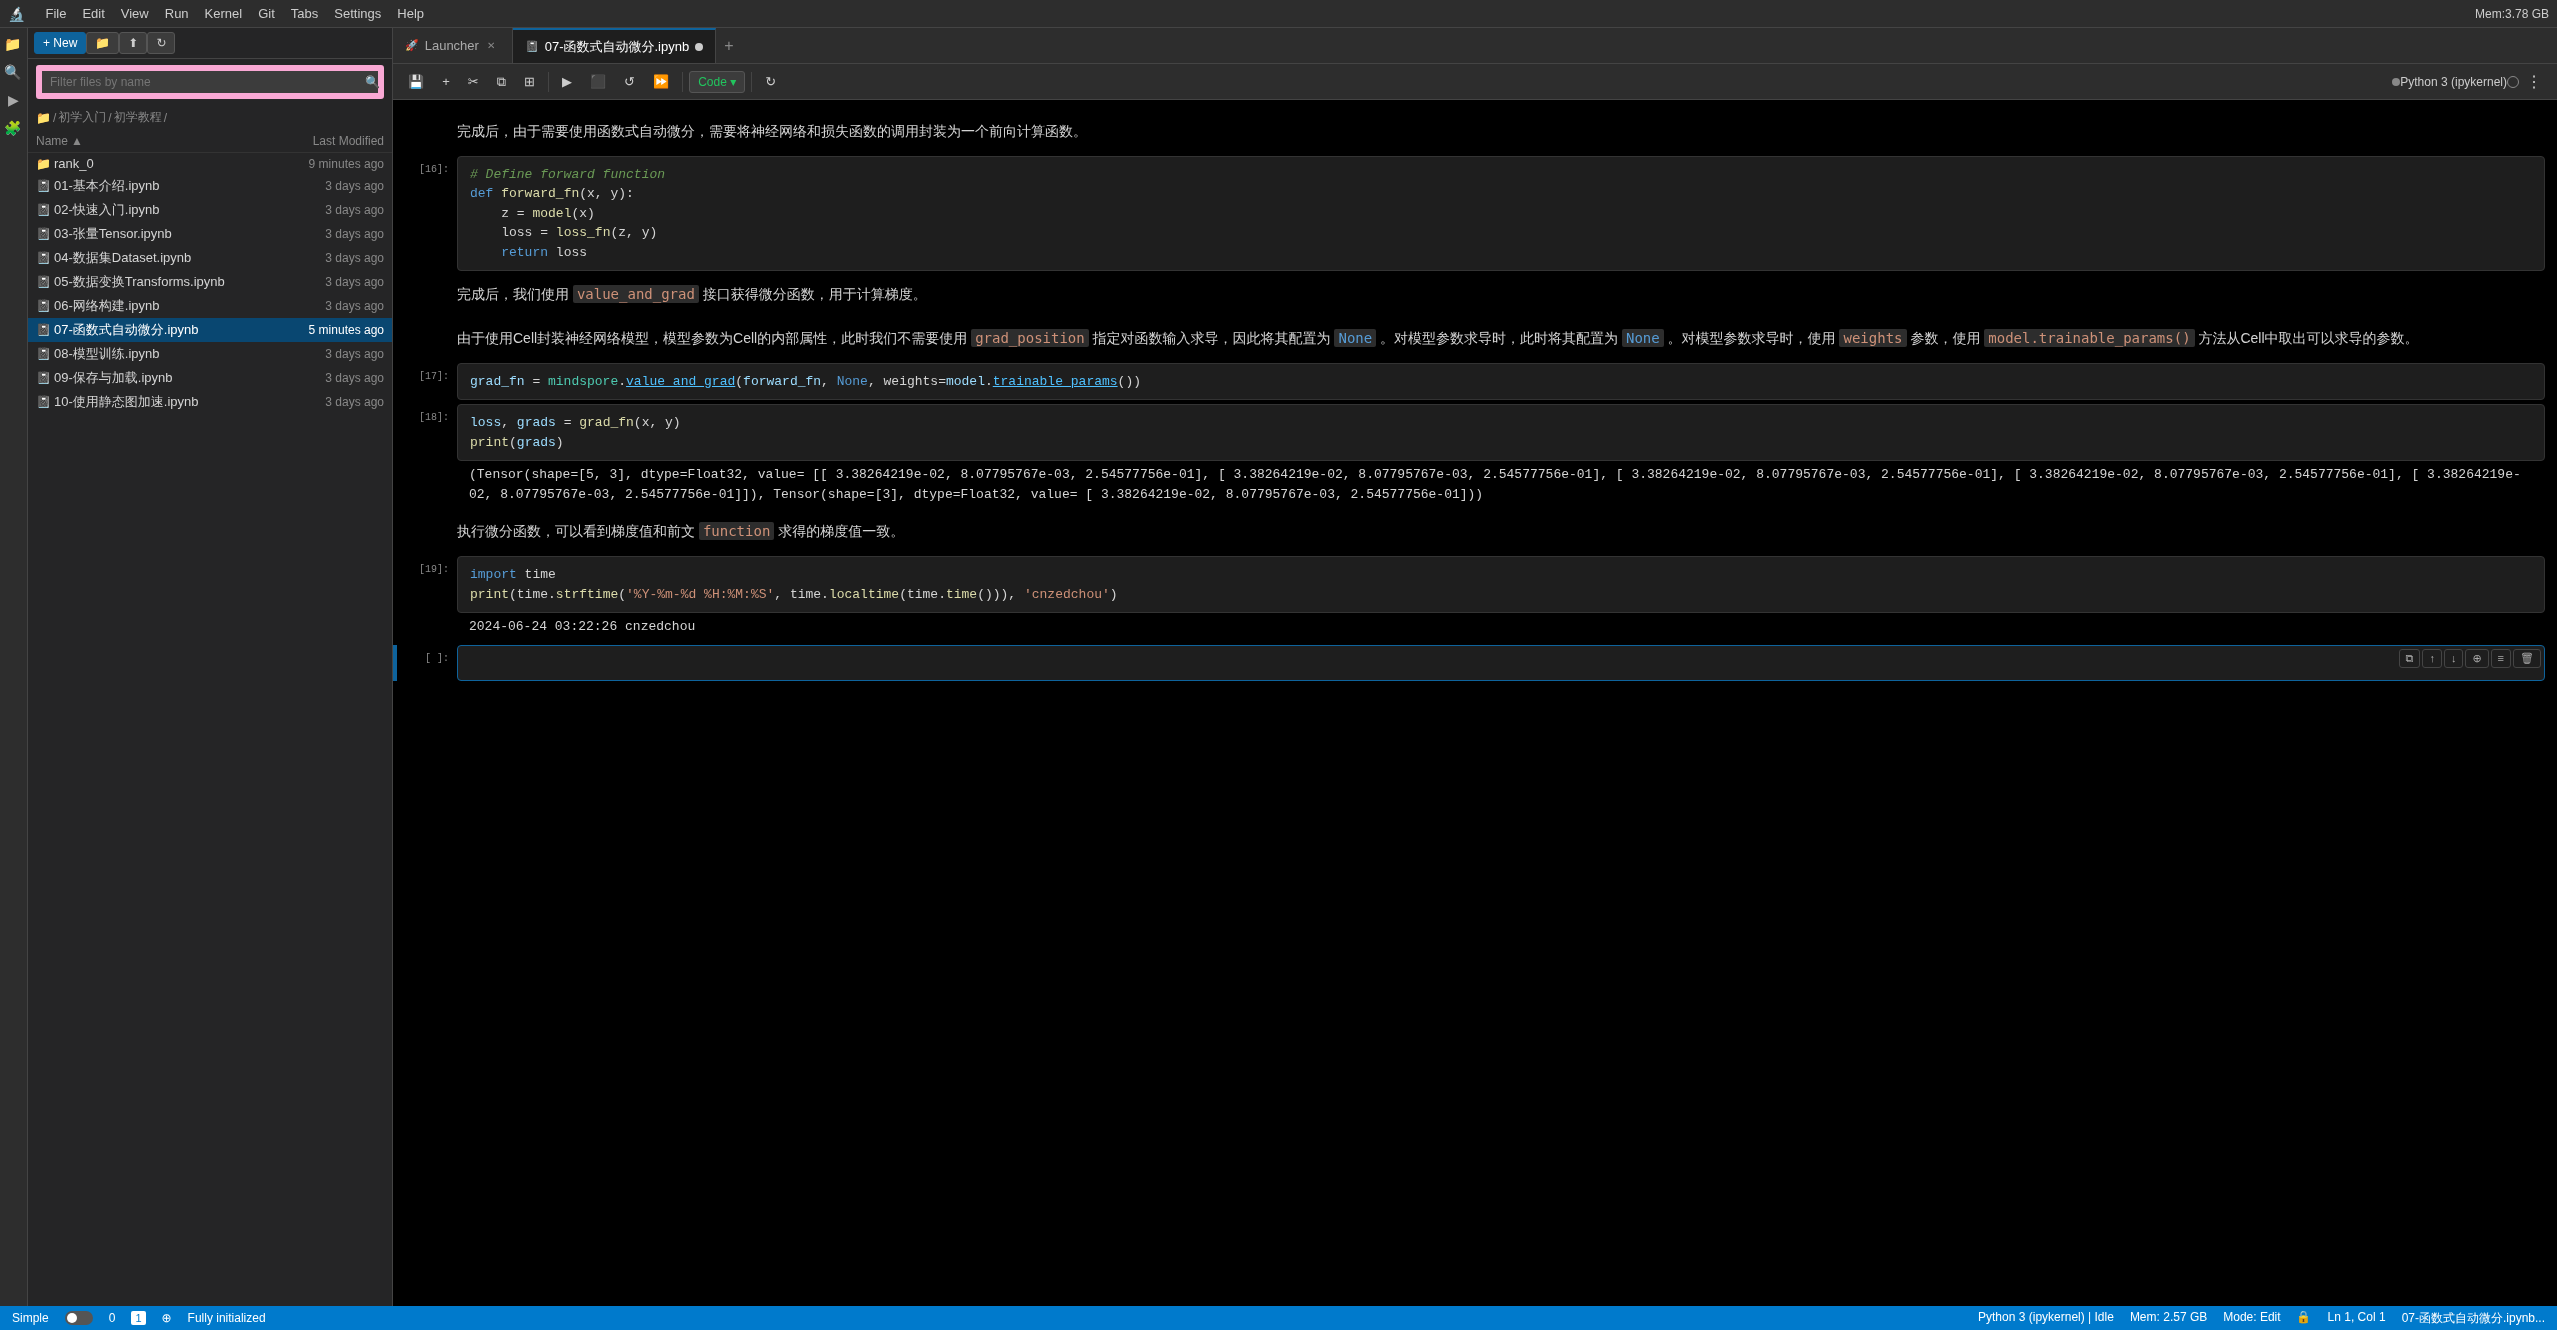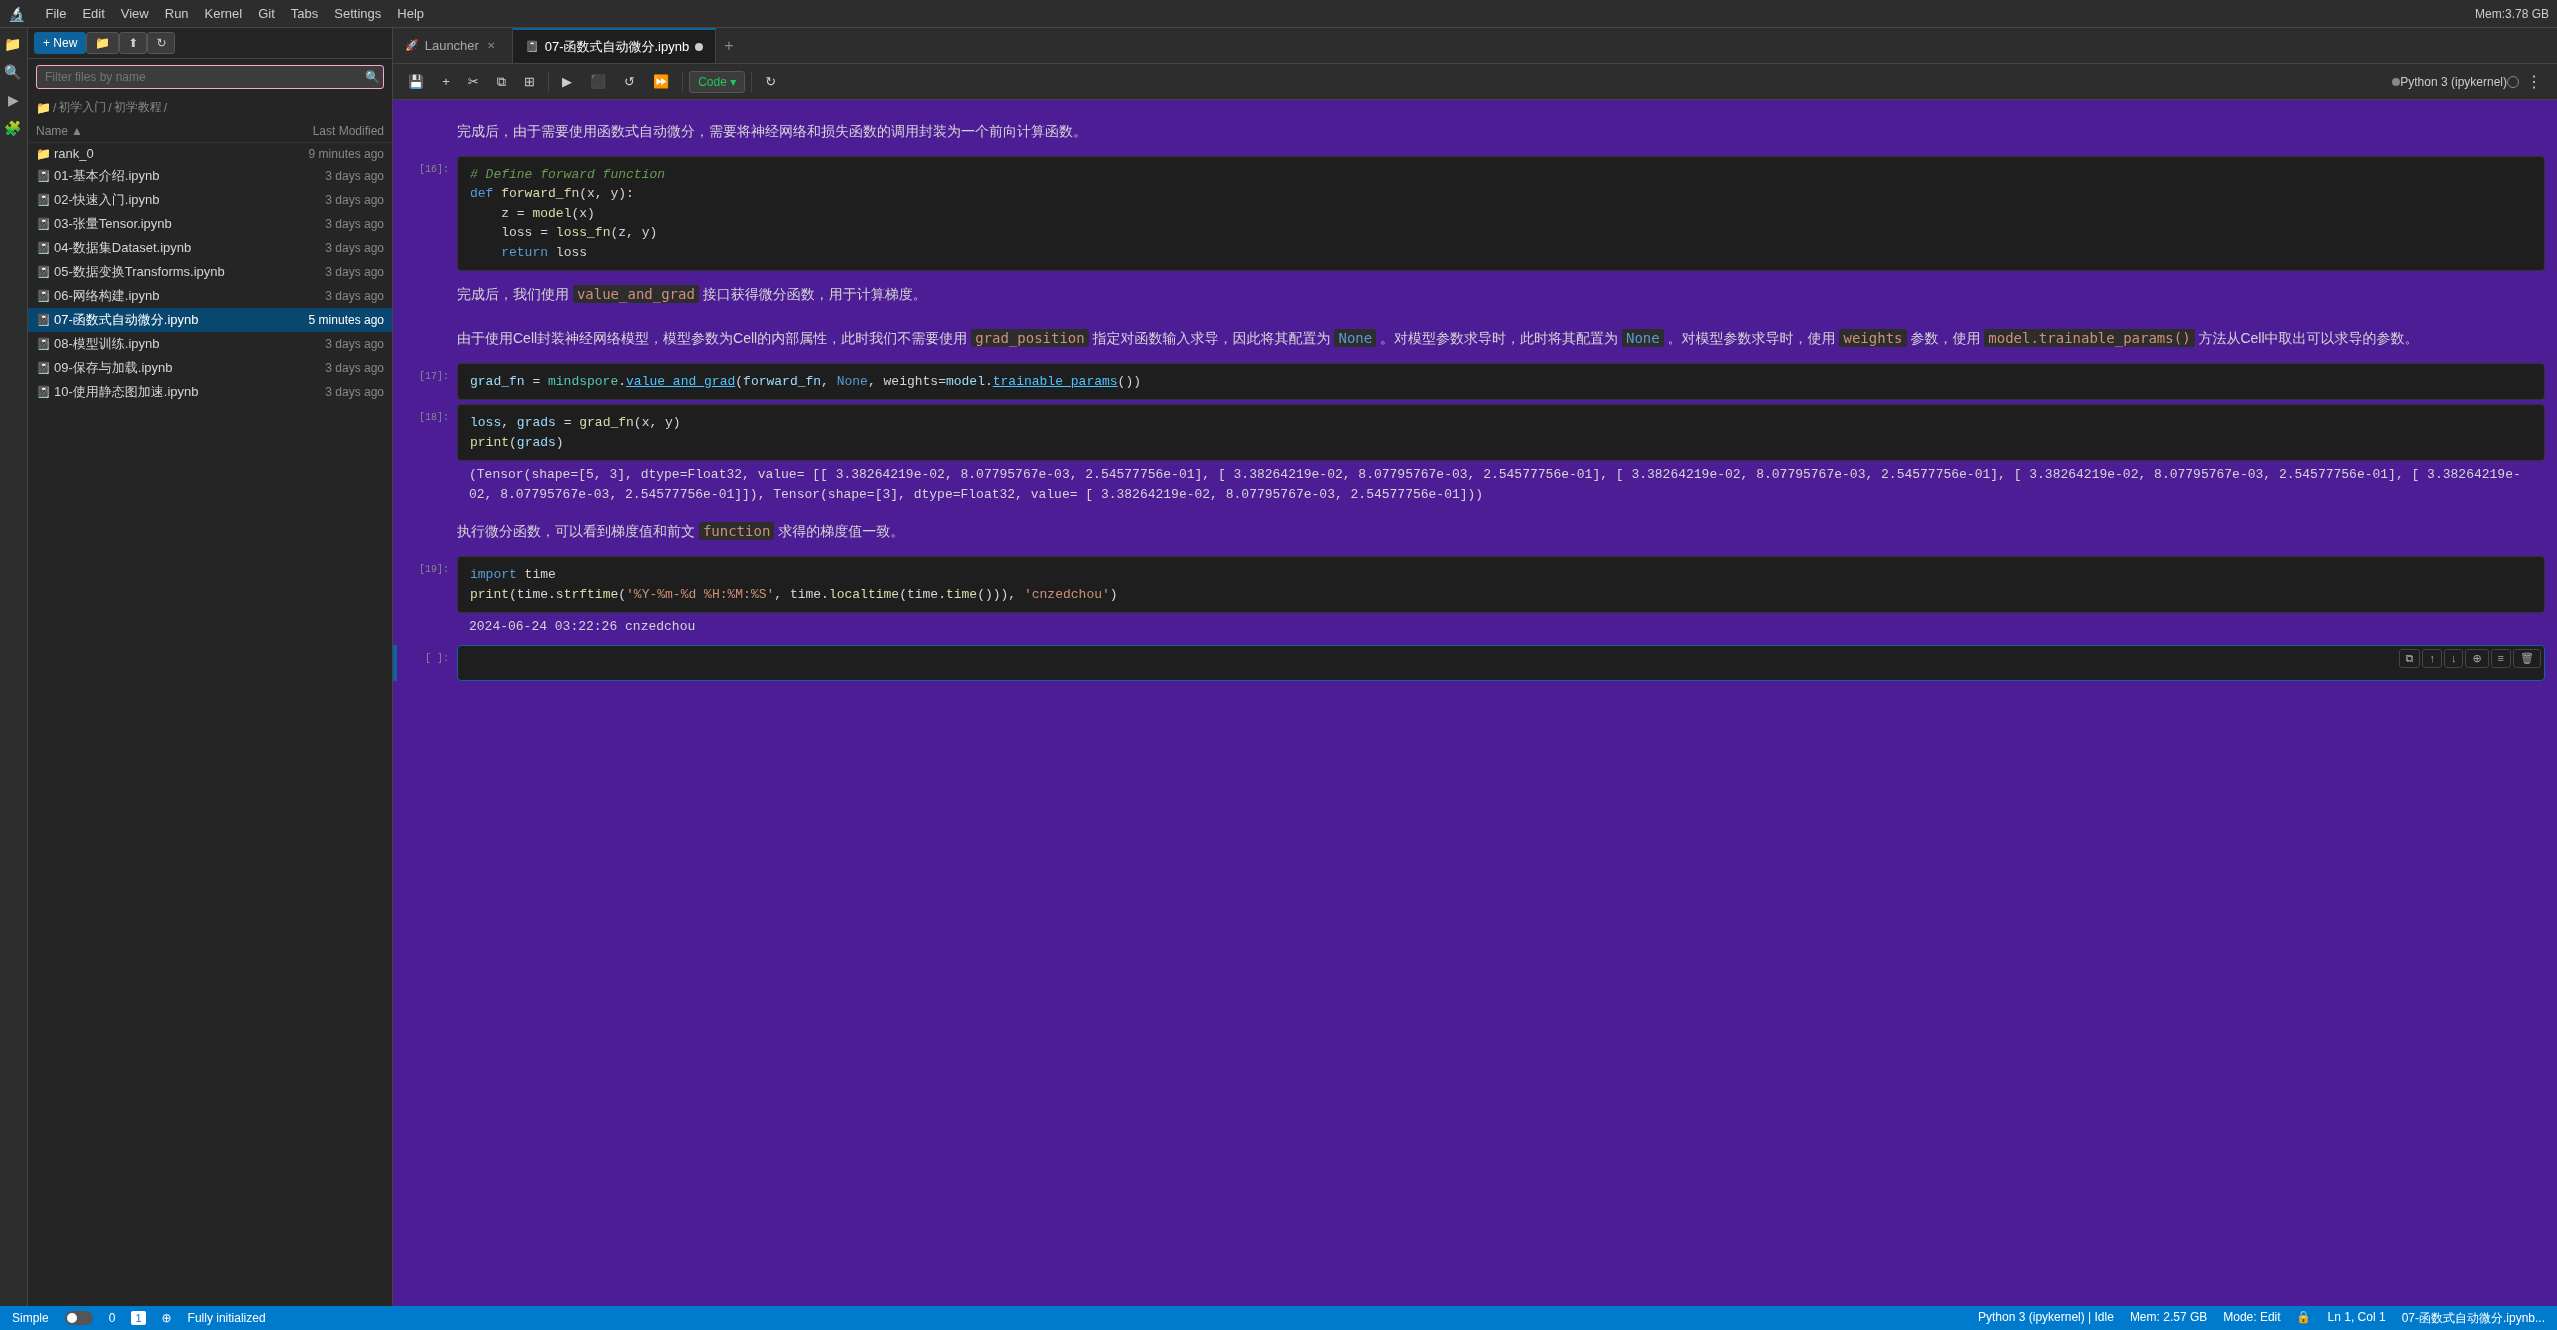--- a/index.html
+++ b/index.html
@@ -32,21 +32,21 @@
     }
     .sidebar-toolbar button {
       background: #3c3c3c; border: 1px solid #555; color: #ccc; padding: 3px 8px; border-radius: 3px; cursor: pointer; font-size: 12px; display: flex; align-items: center; gap: 3px;
     }
     .sidebar-toolbar button.primary { background: #0e639c; border-color: #0e639c; color: #fff; }
 
     .search-box {
       margin: 6px 8px; position: relative;
     }
     .search-box input {
-      width: 100%; background: #3c3c3c; border: 1px solid #f9a8d4; color: #ccc; padding: 4px 28px 4px 8px; border-radius: 3px; font-size: 12px; outline: none;
+      width: 100%; background: #3c3c3c; border: 6px solid #f9a8d4; color: #ccc; padding: 4px 28px 4px 8px; border-radius: 3px; font-size: 12px; outline: none;
     }
     .search-box .search-icon-btn { position: absolute; right: 4px; top: 50%; transform: translateY(-50%); color: #888; cursor: pointer; font-size: 12px; background: none; border: none; }
 
     .breadcrumb { padding: 4px 8px; color: #888; font-size: 12px; display: flex; align-items: center; gap: 2px; }
     .breadcrumb span { cursor: pointer; }
 
     .file-list-header {
       display: flex; padding: 4px 8px; font-size: 12px; color: #888; border-bottom: 1px solid #333; cursor: pointer; user-select: none;
     }
     .file-list-header .col-name { flex: 1; display: flex; align-items: center; gap: 3px; }
@@ -83,21 +83,21 @@
       display: flex; align-items: center; padding: 4px 8px; background: #2d2d2d; border-bottom: 1px solid #444; gap: 4px; flex-shrink: 0;
     }
     .nb-btn { background: none; border: 1px solid transparent; color: #ccc; padding: 3px 6px; cursor: pointer; border-radius: 3px; font-size: 13px; display: flex; align-items: center; gap: 3px; }
     .nb-separator { width: 1px; height: 20px; background: #444; margin: 0 2px; }
     .nb-cell-type { background: #3c3c3c; border: 1px solid #555; color: #22c55e; padding: 3px 8px; border-radius: 3px; font-size: 12px; cursor: pointer; }
     .nb-right { margin-left: auto; display: flex; align-items: center; gap: 0; }
     .kernel-info { font-size: 12px; color: #ccc; display: flex; align-items: center; gap: 4px; }
     .kernel-dot { width: 8px; height: 8px; border-radius: 50%; background: #888; display: inline-block; }
 
     
-    .notebook-content { flex: 1; overflow-y: auto; padding: 12px 0; background: #4c1d95; }
+    .notebook-content { flex: 1; overflow-y: auto; padding: 12px 0; background: #000000; }
 
     
     .cell { display: flex; margin-bottom: 4px; position: relative; }
     .cell-number { width: 60px; text-align: right; padding: 8px 8px 0 0; color: #888; font-size: 10px; font-family: Liberation Mono, monospace; flex-shrink: 0; }
     .cell-content { flex: 1; margin-right: 12px; }
     .cell-left-indicator { width: 4px; background: transparent; flex-shrink: 0; }
     .cell-left-indicator.active { background: #0e639c; }
 
     .code-cell { background: #1e1e1e; border: 1px solid #333; border-radius: 4px; }
     .code-cell .code-content { padding: 8px 12px; font-family: 'Consolas', 'Courier New', monospace; font-size: 13px; line-height: 1.5; white-space: pre; }

